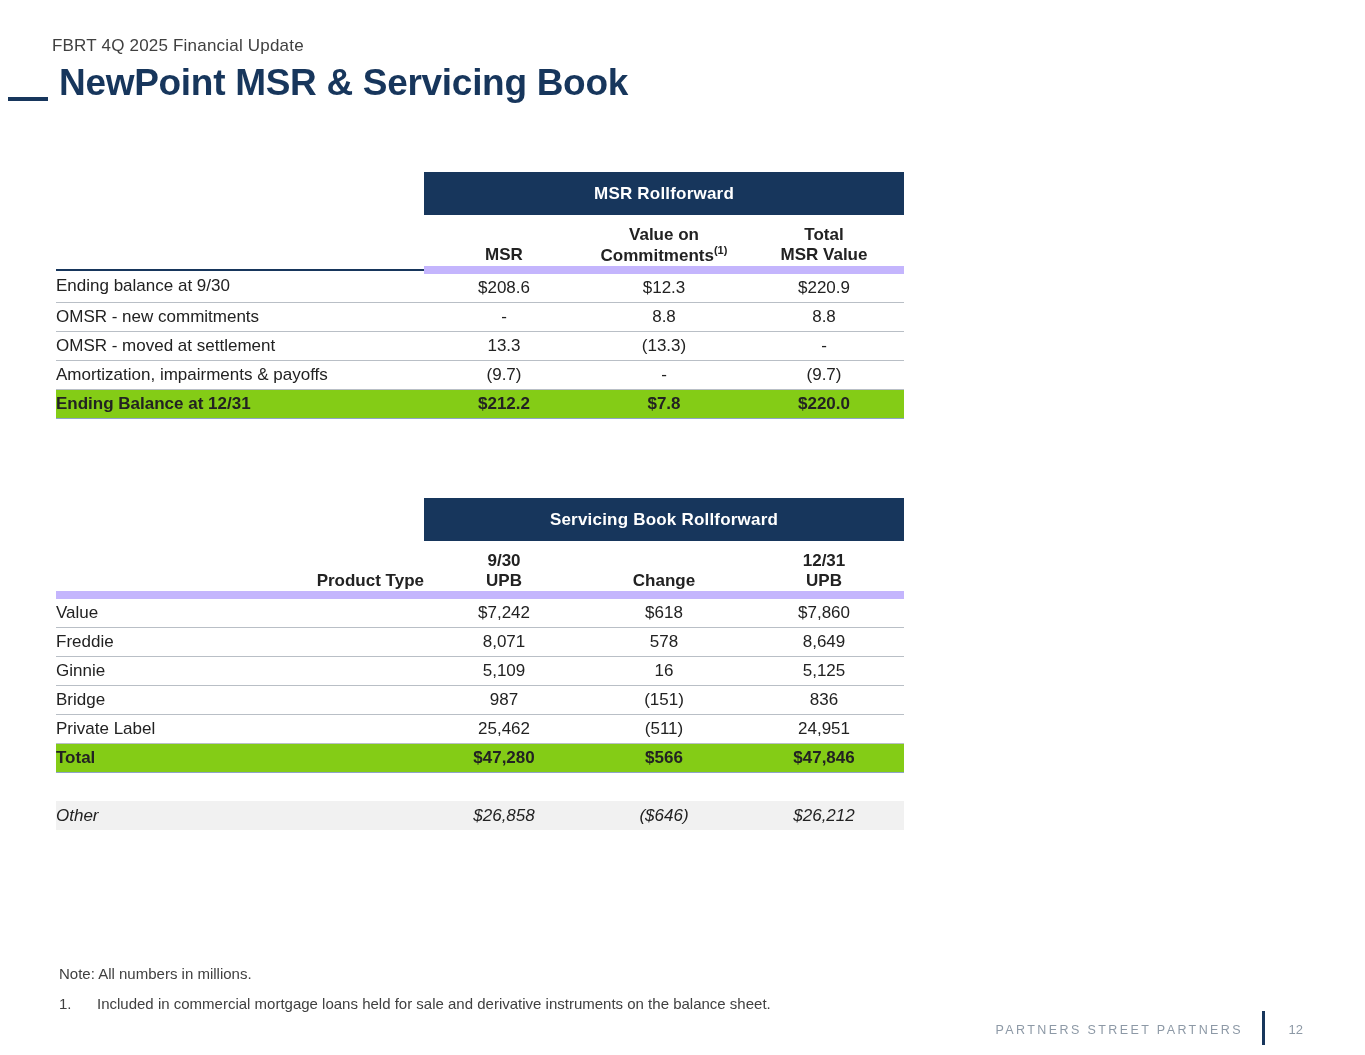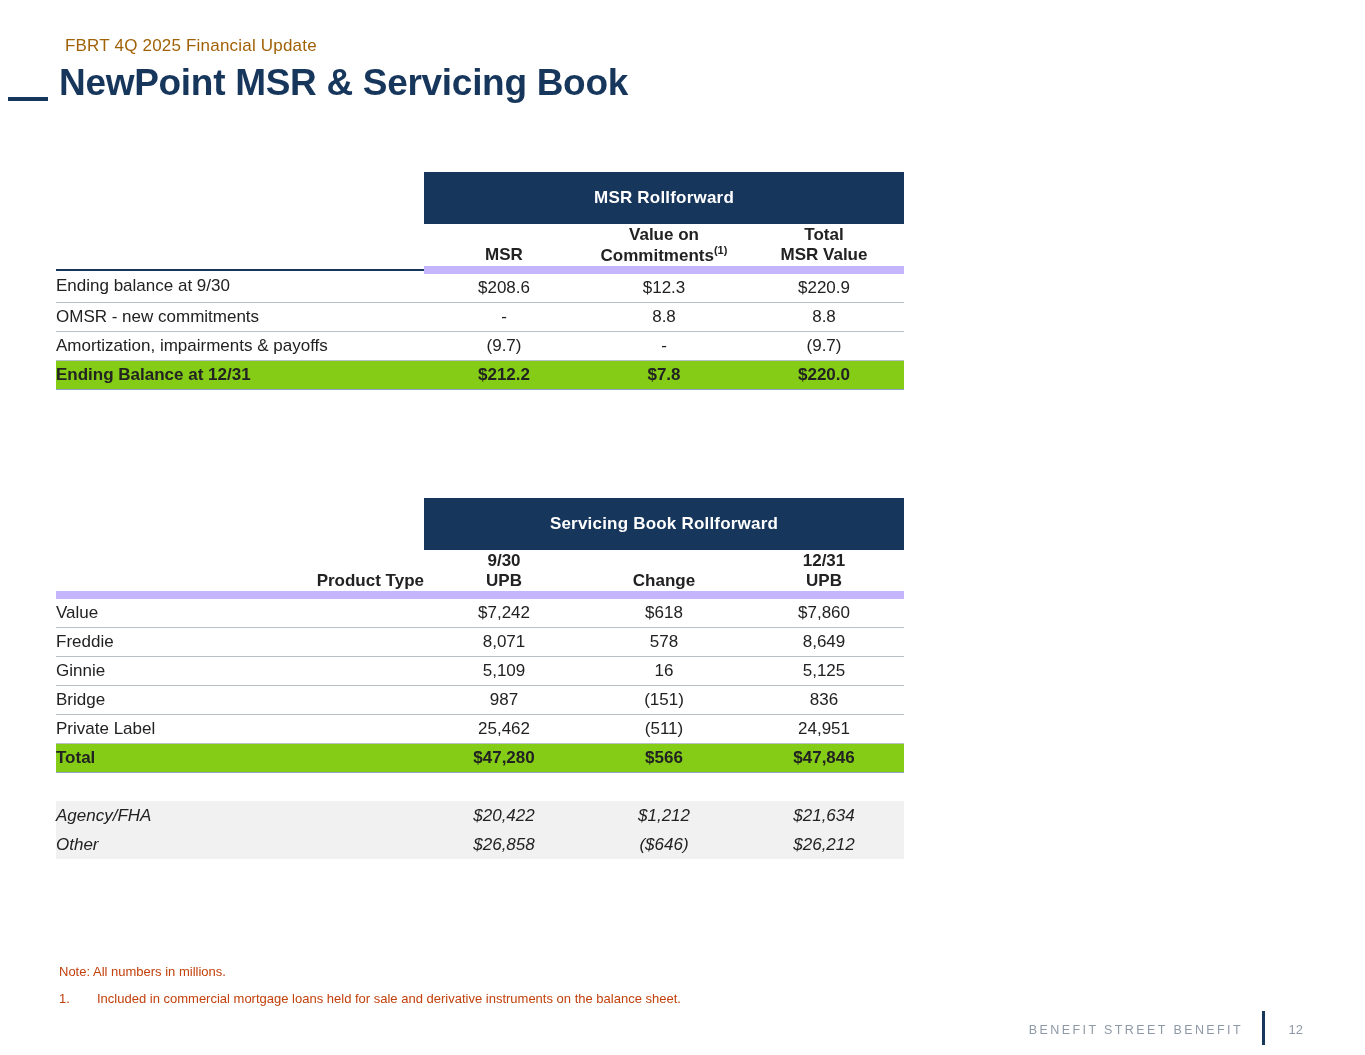--- a/index.html
+++ b/index.html
@@ -19,24 +19,24 @@
   
   .header {
     position: absolute;
     left: 0;
     top: 0;
     width: 100%;
     height: 120px;
   }
   .eyebrow {
     position: absolute;
-    left: 65px;
+    left: 52px;
     top: 36px;
     font-size: 17px;
-    color: #a16207;
+    color: #404040;
     letter-spacing: 0.2px;
     text-align: center;
   }
   .title {
     position: absolute;
     left: 59px;
     top: 62px;
     font-size: 37px;
     font-weight: bold;
     color: #17365c;
@@ -54,21 +54,21 @@
   
   .table-block {
     position: absolute;
     left: 56px;
     width: 848px;
   }
   .band {
     position: absolute;
     left: 368px;
     width: 480px;
-    height: 52px;
+    height: 43px;
     background: #17365c;
     color: #ffffff;
     font-size: 17px;
     font-weight: bold;
     display: flex;
     align-items: center;
     justify-content: center;
     letter-spacing: 0.2px;
   }
 
@@ -124,22 +124,22 @@
     font-size: 11px;
     vertical-align: super;
   }
   .spacer-row td { height: 12px; border: none; background: #ffffff; }
 
   
   .footnotes {
     position: absolute;
     left: 59px;
     top: 962px;
-    font-size: 13px;
-    color: #c2410c;
+    font-size: 15px;
+    color: #404040;
     line-height: 1.6;
   }
   .fn-row { display: flex; }
   .fn-num { width: 38px; }
 
   
   .footer-brand {
     position: absolute;
     right: 122px;
     bottom: 18px;
@@ -206,20 +206,26 @@
         <td class="lbl">Ending balance at 9/30</td>
         <td class="num">$208.6</td>
         <td class="num">$12.3</td>
         <td class="num">$220.9</td>
       </tr>
       <tr class="rowline">
         <td class="lbl">OMSR - new commitments</td>
         <td class="num">-</td>
         <td class="num">8.8</td>
         <td class="num">8.8</td>
+      </tr>
+      <tr class="rowline">
+        <td class="lbl">OMSR - moved at settlement</td>
+        <td class="num">13.3</td>
+        <td class="num">(13.3)</td>
+        <td class="num">-</td>
       </tr>
       <tr class="rowline">
         <td class="lbl">Amortization, impairments &amp; payoffs</td>
         <td class="num">(9.7)</td>
         <td class="num">-</td>
         <td class="num">(9.7)</td>
       </tr>
       <tr class="total">
         <td class="lbl">Ending Balance at 12/31</td>
         <td class="num">$212.2</td>
@@ -295,40 +301,34 @@
         <td class="lbl">Total</td>
         <td class="num">$47,280</td>
         <td class="num">$566</td>
         <td class="num">$47,846</td>
       </tr>
       <tr class="spacer-row">
         <td></td>
         <td></td>
         <td></td>
         <td></td>
-      </tr>
-      <tr class="memo">
-        <td class="lbl">Agency/FHA</td>
-        <td class="num">$20,422</td>
-        <td class="num">$1,212</td>
-        <td class="num">$21,634</td>
       </tr>
       <tr class="memo">
         <td class="lbl">Other</td>
         <td class="num">$26,858</td>
         <td class="num">($646)</td>
         <td class="num">$26,212</td>
       </tr>
     </tbody>
   </table>
 </div>
 
 <div class="footnotes">
   <div>Note: All numbers in millions.</div>
   <div class="fn-row" style="margin-top:6px;">
     <span class="fn-num">1.</span>
     <span>Included in commercial mortgage loans held for sale and derivative instruments on the balance sheet.</span>
   </div>
 </div>
 
-<div class="footer-brand">BENEFIT STREET BENEFIT</div>
+<div class="footer-brand">PARTNERS STREET PARTNERS</div>
 <div class="footer-bar"></div>
 <div class="footer-page">12</div>
 
 </body></html>

